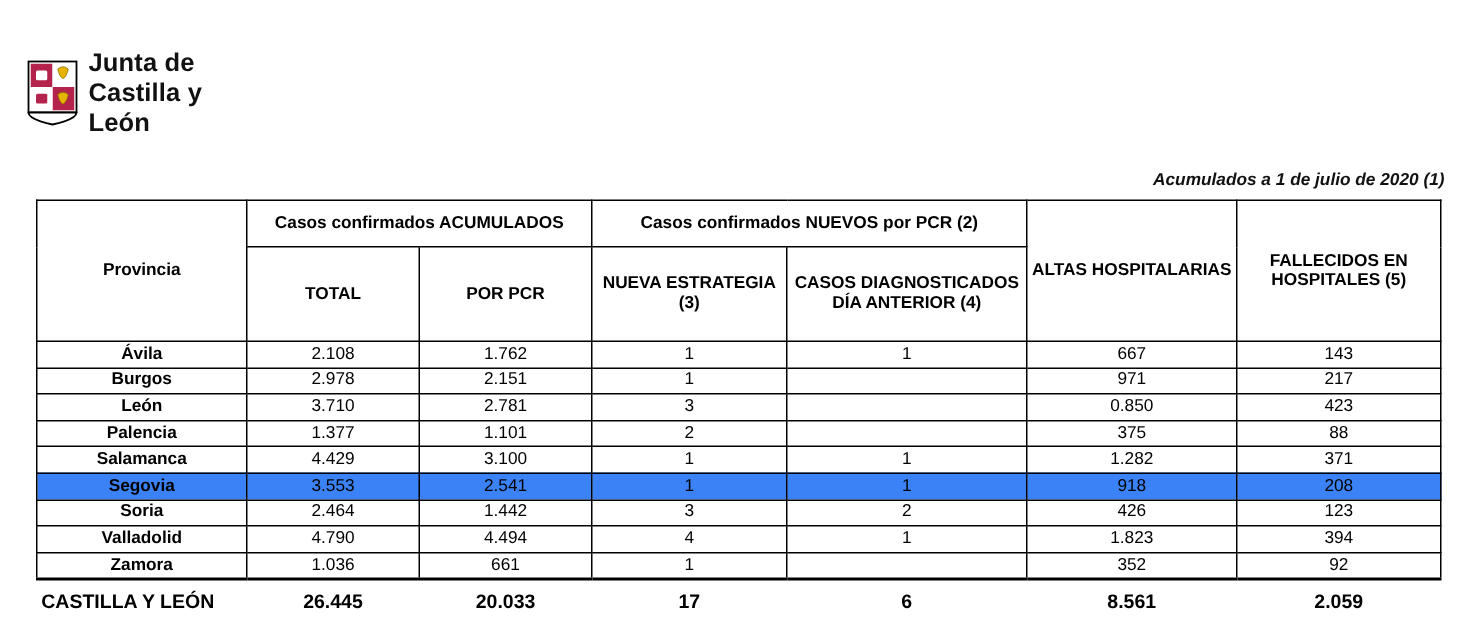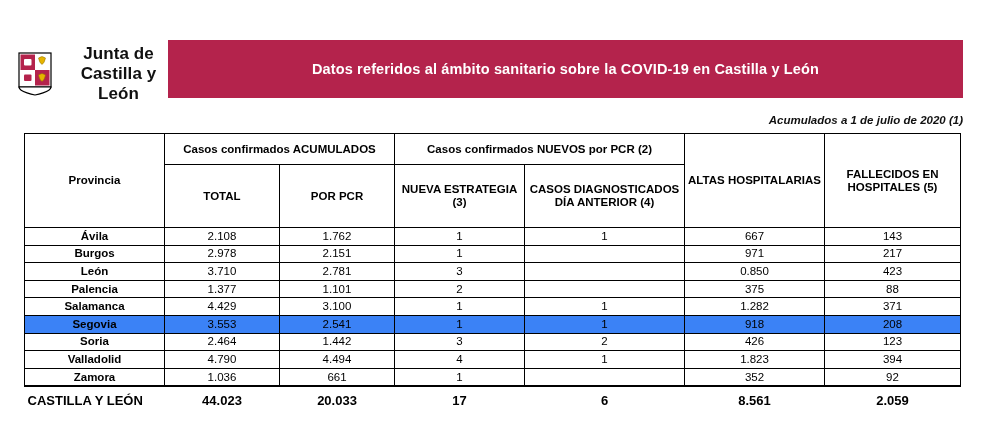--- a/index.html
+++ b/index.html
@@ -17,24 +17,23 @@
   .page {
     position: relative;
     width: 981px;
     height: 429px;
   }
 
   
   .header {
     position: absolute;
     left: 0;
-    top: 12px;
+    top: 0;
     width: 981px;
     height: 110px;
-    text-align: center;
   }
   .logo {
     position: absolute;
     left: 18px;
     top: 26px;
     width: 160px;
     height: 72px;
     display: flex;
     align-items: center;
   }
@@ -165,23 +164,20 @@
         </g>
         <rect x="2.5" y="18" width="14.5" height="15.5" fill="#ffffff"></rect>
         <rect x="6" y="22.5" width="7.5" height="6.5" rx="1" fill="#b4234c"></rect>
       </svg>
       <div class="logo-text">
         <div>Junta de</div>
         <div>Castilla y León</div>
       </div>
     </div>
 
-    <div class="title-bar">
-      <span class="title-text">Datos referidos al ámbito sanitario sobre la COVID-19 en Castilla y León</span>
-    </div>
   </div>
 
   <div class="date-note">Acumulados a  1 de julio de 2020 (1)</div>
 
   <div class="table-wrap">
     <table class="data">
       <colgroup>
         <col style="width:140px">
         <col style="width:115px">
         <col style="width:115px">
@@ -283,21 +279,21 @@
             <td class="prov">Zamora</td>
             <td>1.036</td>
             <td>661</td>
             <td>1</td>
             <td></td>
             <td>352</td>
             <td>92</td>
           </tr>
           <tr class="total">
             <td class="prov">CASTILLA Y LEÓN</td>
-            <td>44.023</td>
+            <td>26.445</td>
             <td>20.033</td>
             <td>17</td>
             <td>6</td>
             <td>8.561</td>
             <td>2.059</td>
           </tr>
         </tbody>
     </table>
   </div>
 

